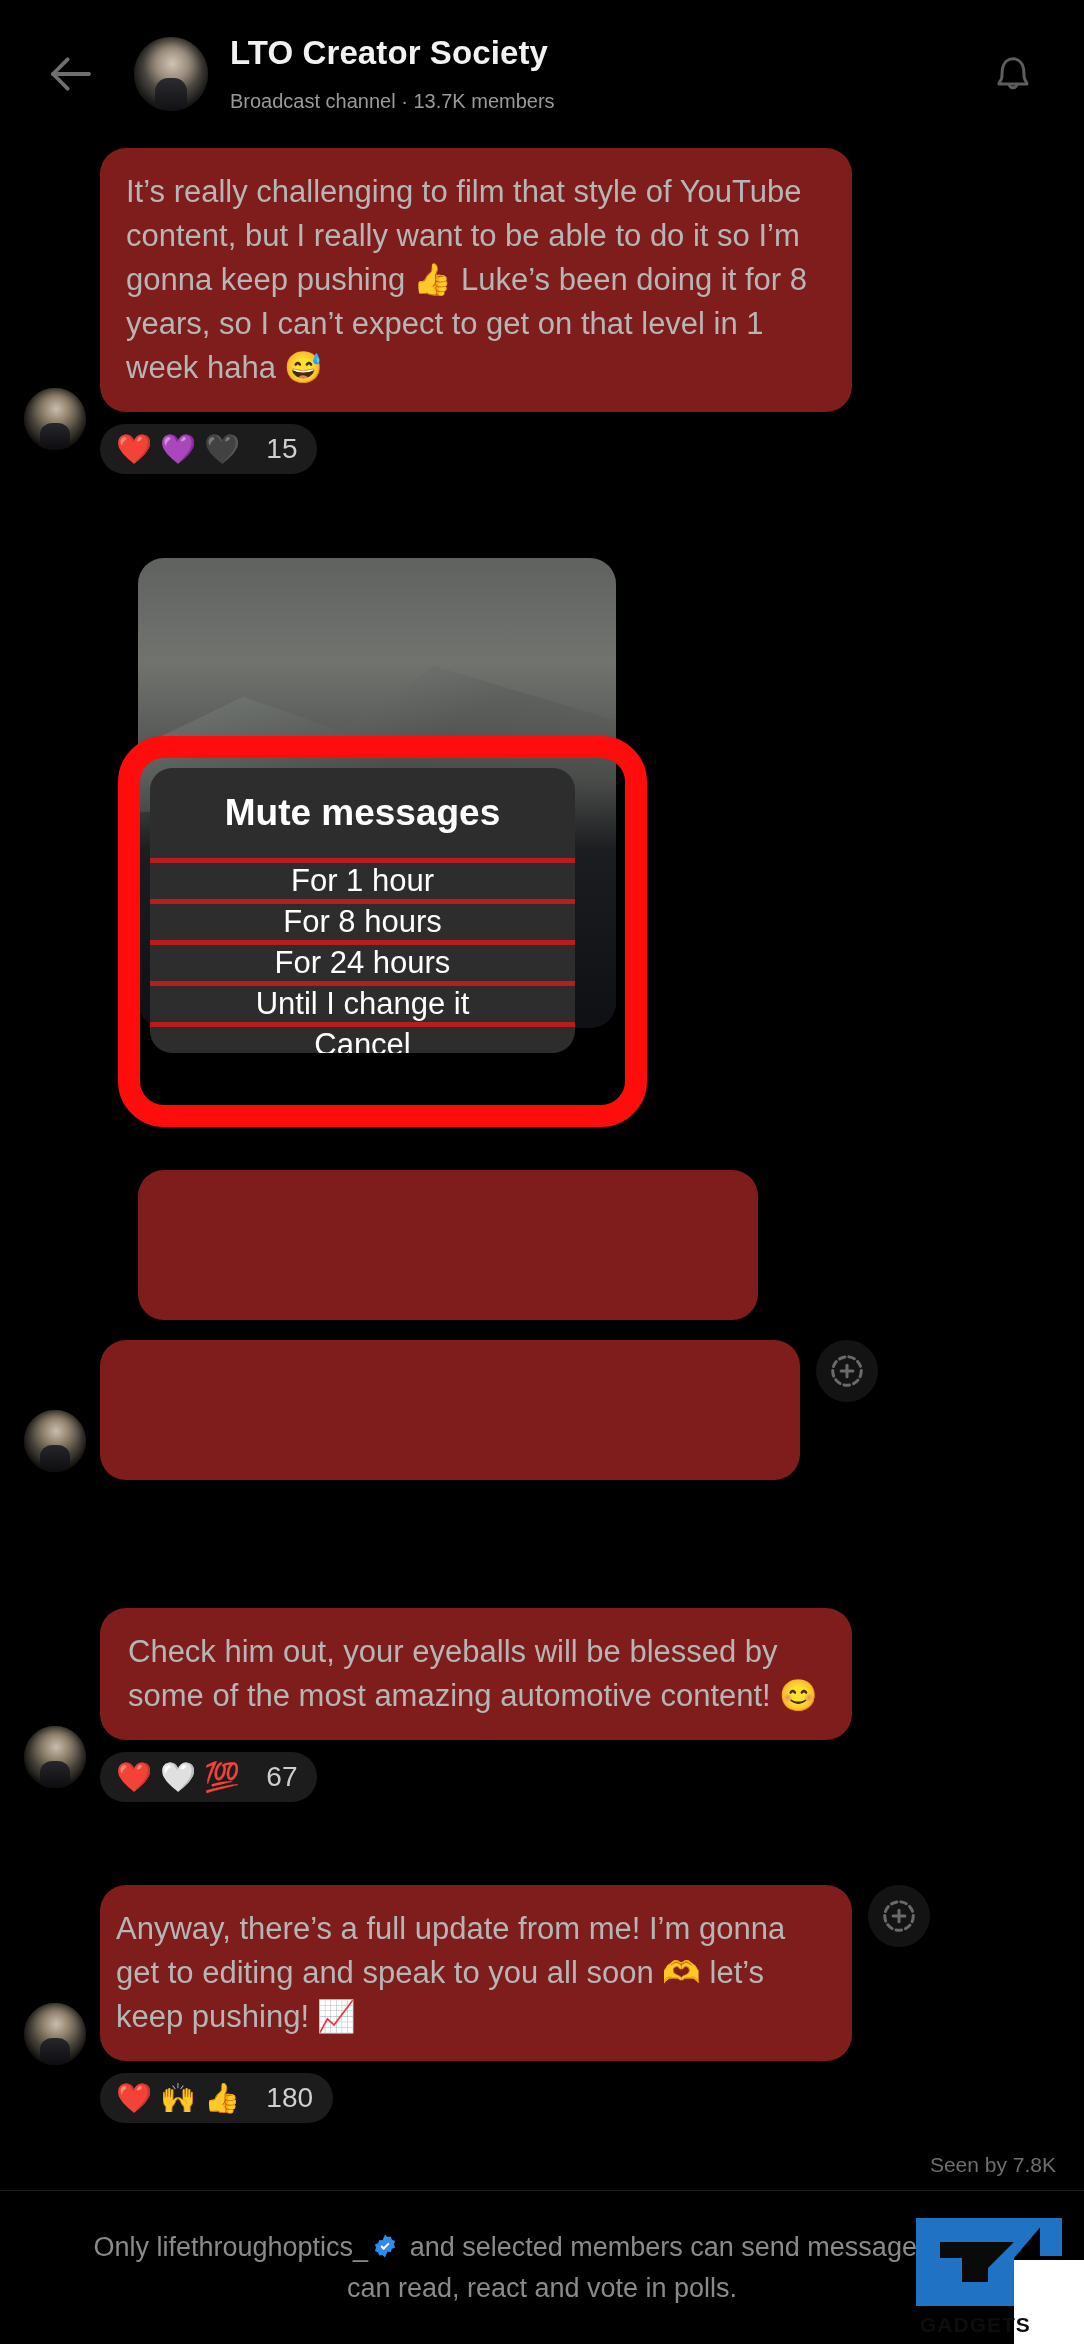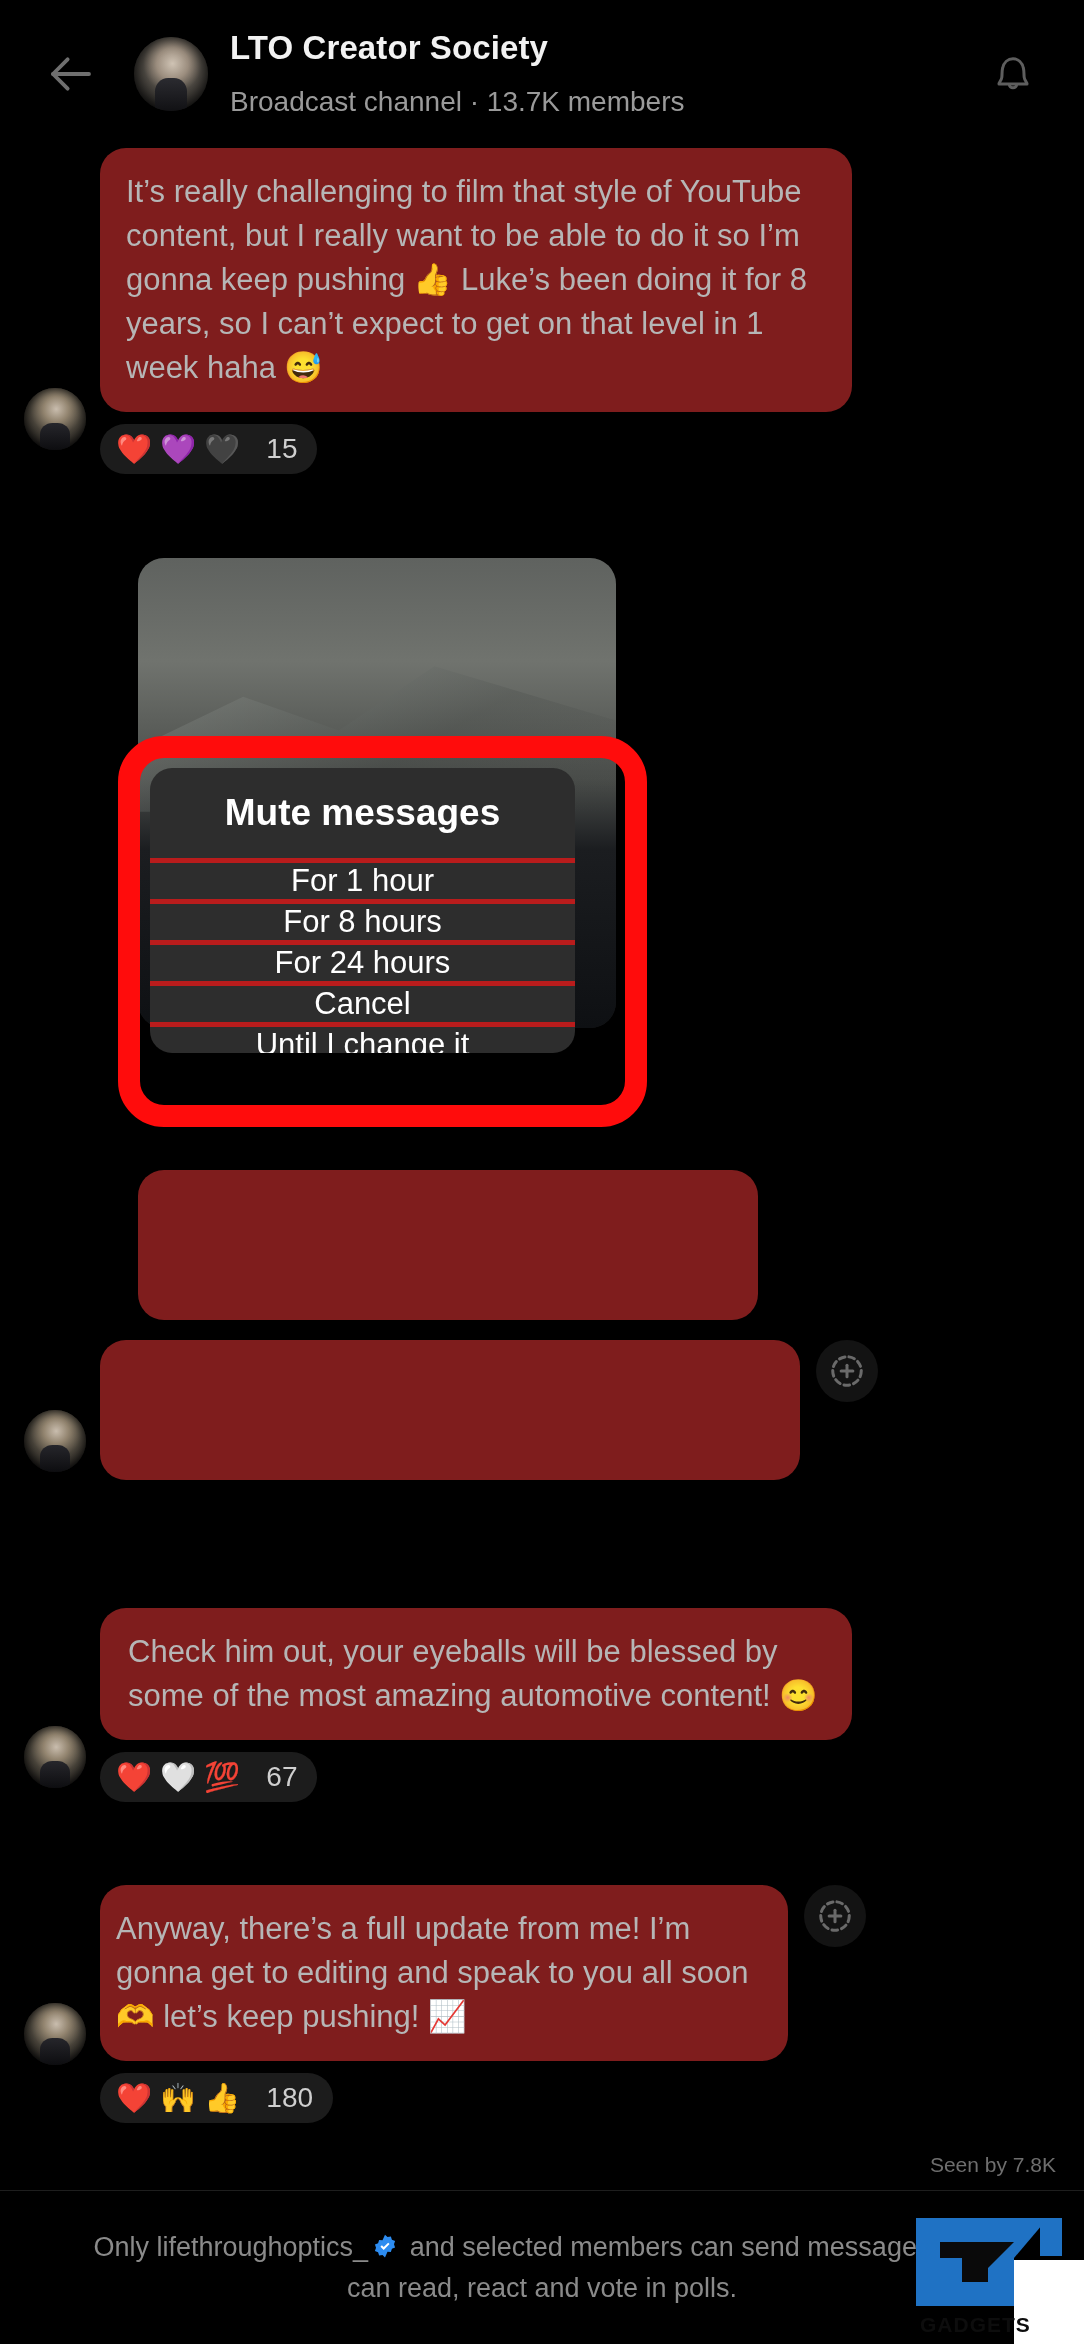--- a/index.html
+++ b/index.html
@@ -35,21 +35,21 @@
   .hdr-avatar::after{
     content:""; position:absolute; left:28%; top:55%; width:44%; height:45%;
     background:linear-gradient(180deg,#2b2b30,#111114); border-radius:40% 40% 0 0;
   }
   .hdr-text{ margin-left:22px; flex:1 1 auto; min-width:0; }
   .hdr-title{
     font-size:33px; font-weight:bold; color:#f2f2f2; line-height:1.12;
     letter-spacing:.1px;
   }
   .hdr-sub{
-    font-size:28px; color:#9a9a9a; line-height:1.2; margin-top:18px;
+    font-size:20px; color:#9a9a9a; line-height:1.2; margin-top:18px;
   }
   .bell-btn{
     width:86px; height:86px; display:flex; align-items:center; justify-content:center;
     flex:0 0 auto;
   }
   .bell-btn svg{ width:48px; height:54px; }
 
   
   .chat{
     position:absolute; top:0; left:0; width:1084px; height:2180px;
@@ -210,21 +210,21 @@
         <span class="emo">🤍</span>
         <span class="emo">💯</span>
         <span class="cnt">67</span>
       </div>
     </div>
   </div>
 
   <div class="msg-row" style="left:24px; top:1885px; align-items:flex-start;">
     <div class="msg-avatar" style="margin-top:118px;"></div>
     <div>
-      <div class="bubble" style="width:688px;padding-left:16px;">Anyway, there’s a full update from me! I’m gonna get to editing and speak to you all soon 🫶 let’s keep pushing! 📈</div>
+      <div class="bubble" style="width:752px;padding-left:16px;">Anyway, there’s a full update from me! I’m gonna get to editing and speak to you all soon 🫶 let’s keep pushing! 📈</div>
       <div class="reactions">
         <span class="emo">❤️</span>
         <span class="emo">🙌</span>
         <span class="emo">👍</span>
         <span class="cnt">180</span>
       </div>
     </div>
     <div class="add-react" style="margin-bottom:86px;">
       <svg viewBox="0 0 24 24" fill="none" stroke="#6a6a6a" stroke-width="1.9" stroke-linecap="round">
         <circle cx="12" cy="12" r="9" stroke-dasharray="3.6 2.6"></circle>
@@ -274,17 +274,17 @@
   <polygon points="30,48 104,48 78,74 78,88 52,88 52,64 30,64" fill="#0a0a0a"></polygon>
   <rect x="104" y="66" width="70" height="84" fill="#ffffff"></rect>
   <text x="10" y="138" font-family="'Liberation Sans',sans-serif" font-size="21" font-weight="bold" fill="#0d0d0d" letter-spacing="1">GADGETS</text>
 </svg>
 
 <div class="dialog">
   <div class="dlg-title">Mute messages</div>
   <div class="dlg-item">For 1 hour</div>
   <div class="dlg-item">For 8 hours</div>
   <div class="dlg-item">For 24 hours</div>
+  <div class="dlg-item">Until I change it</div>
   <div class="dlg-item">Cancel</div>
-  <div class="dlg-item">Until I change it</div>
 </div>
 
 <div class="redbox"></div>
 
 </body></html>

